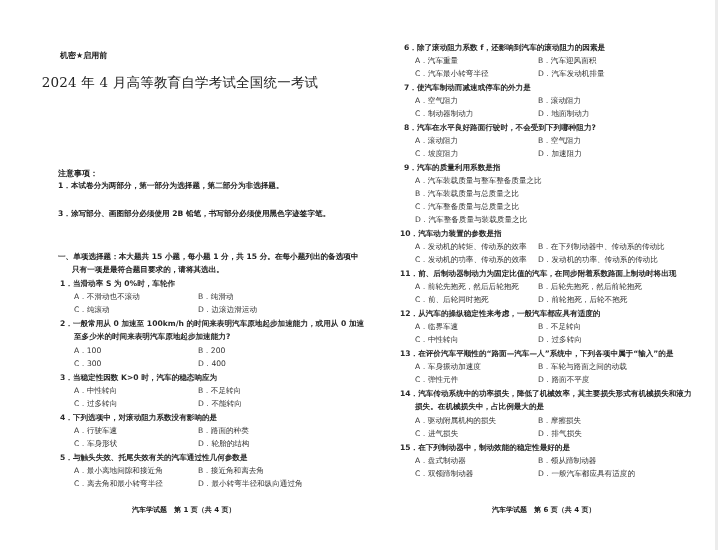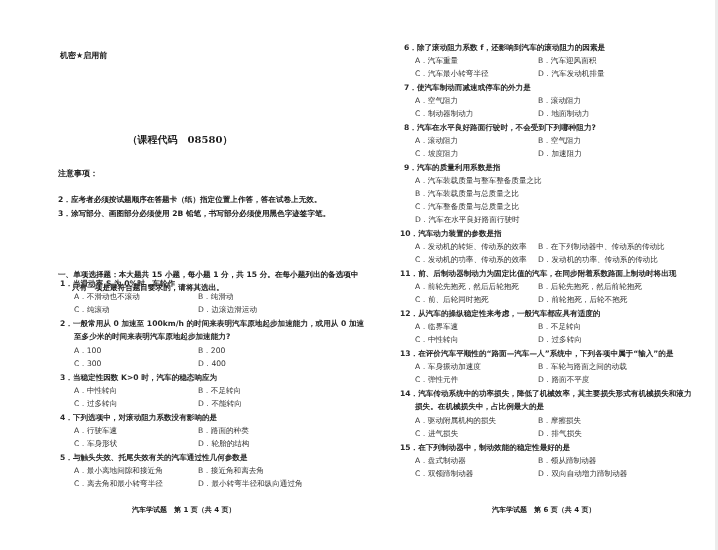--- a/index.html
+++ b/index.html
@@ -15,36 +15,36 @@
   #page1 { left: 0; width: 360px; }
   #page2 { left: 360px; width: 356px; }
   .abs { position: absolute; white-space: nowrap; }
   .secret { left: 60px; top: 50px; font-size: 8px; font-weight: bold; font-family: "DejaVu Sans", sans-serif; }
   .exam-title { left: 0; width: 360px; text-align: center; top: 74px; font-size: 13.5px; letter-spacing: 0.2px; }
   .subject { left: 0; width: 360px; text-align: center; top: 100px; font-size: 18px; font-weight: bold; letter-spacing: 1px; }
   .code { left: 0; width: 360px; text-align: center; top: 133px; font-size: 10px; font-weight: bold; }
   .notice-h { left: 58px; top: 168px; font-size: 8px; font-weight: bold; font-family: "DejaVu Sans", sans-serif; }
   .notice { left: 58px; font-size: 7.6px; font-weight: bold; font-family: "DejaVu Sans", sans-serif; }
   .part-title { left: 0; width: 360px; text-align: center; top: 226px; font-size: 13px; font-weight: bold; letter-spacing: 1px; }
-  .sec { left: 58px; font-size: 7.6px; font-weight: bold; font-family: "DejaVu Sans", sans-serif; margin-top: 18px; }
+  .sec { left: 58px; font-size: 7.6px; font-weight: bold; font-family: "DejaVu Sans", sans-serif; }
   .q { font-size: 7.6px; font-family: "DejaVu Sans", sans-serif; font-weight: bold; color: #2a2a2a; }
   .opt { font-size: 7.6px; font-family: "DejaVu Sans", sans-serif; color: #333; }
   .footer { font-size: 7px; font-weight: bold; font-family: "DejaVu Sans", sans-serif; }
 </style>
 </head>
 <body>
 
 <div class="edge"></div>
 
 <div class="page" id="page1">
   <div class="abs secret">机密★启用前</div>
-  <div class="abs code">（课程代码　08580）</div>
+  <div class="abs exam-title">2024 年 4 月高等教育自学考试全国统一考试</div>
 
   <div class="abs notice-h">注意事项：</div>
-  <div class="abs notice" style="top:195px">2．应考者必须按试题顺序在答题卡（纸）指定位置上作答，答在试卷上无效。</div>
+  <div class="abs notice" style="top:181px">1．本试卷分为两部分，第一部分为选择题，第二部分为非选择题。</div>
   <div class="abs notice" style="top:209px">3．涂写部分、画图部分必须使用 2B 铅笔，书写部分必须使用黑色字迹签字笔。</div>
 
 
   <div class="abs sec" style="top:252px">一、单项选择题：本大题共 15 小题，每小题 1 分，共 15 分。在每小题列出的备选项中</div>
   <div class="abs sec" style="left:72px;top:265px">只有一项是最符合题目要求的，请将其选出。</div>
 
   <div>
     <div class="abs q" style="left:60px;top:279px">1．当滑动率 S 为 0%时，车轮作</div>
     <div class="abs opt" style="left:74px;top:292px">A．不滑动也不滚动</div>
     <div class="abs opt" style="left:198px;top:292px">B．纯滑动</div>
@@ -112,21 +112,21 @@
     <div class="abs opt" style="left:178px;top:136px">B．空气阻力</div>
     <div class="abs opt" style="left:55px;top:149px">C．坡度阻力</div>
     <div class="abs opt" style="left:178px;top:149px">D．加速阻力</div>
   </div>
 
   <div>
     <div class="abs q" style="left:44px;top:163px">9．汽车的质量利用系数是指</div>
     <div class="abs opt" style="left:55px;top:176px">A．汽车装载质量与整车整备质量之比</div>
     <div class="abs opt" style="left:55px;top:189px">B．汽车装载质量与总质量之比</div>
     <div class="abs opt" style="left:55px;top:202px">C．汽车整备质量与总质量之比</div>
-    <div class="abs opt" style="left:55px;top:215px">D．汽车在水平良好路面行驶时</div>
+    <div class="abs opt" style="left:55px;top:215px">D．汽车整备质量与装载质量之比</div>
   </div>
 
   <div>
     <div class="abs q" style="left:40px;top:229px">10．汽车动力装置的参数是指</div>
     <div class="abs opt" style="left:55px;top:242px">A．发动机的转矩、传动系的效率</div>
     <div class="abs opt" style="left:178px;top:242px">B．在下列制动器中、传动系的传动比</div>
     <div class="abs opt" style="left:55px;top:255px">C．发动机的功率、传动系的效率</div>
     <div class="abs opt" style="left:178px;top:255px">D．发动机的功率、传动系的传动比</div>
   </div>
 
@@ -161,17 +161,17 @@
     <div class="abs opt" style="left:178px;top:416px">B．摩擦损失</div>
     <div class="abs opt" style="left:55px;top:429px">C．进气损失</div>
     <div class="abs opt" style="left:178px;top:429px">D．排气损失</div>
   </div>
 
   <div>
     <div class="abs q" style="left:40px;top:443px">15．在下列制动器中，制动效能的稳定性最好的是</div>
     <div class="abs opt" style="left:55px;top:456px">A．盘式制动器</div>
     <div class="abs opt" style="left:178px;top:456px">B．领从蹄制动器</div>
     <div class="abs opt" style="left:55px;top:469px">C．双领蹄制动器</div>
-    <div class="abs opt" style="left:178px;top:469px">D．双向自动增力蹄制动器</div>
+    <div class="abs opt" style="left:178px;top:469px">D．一般汽车都应具有适度的</div>
   </div>
 
   <div class="abs footer" style="left:132px;top:505px">汽车学试题　第 6 页（共 4 页）</div>
 </div>
 
 </body></html>

